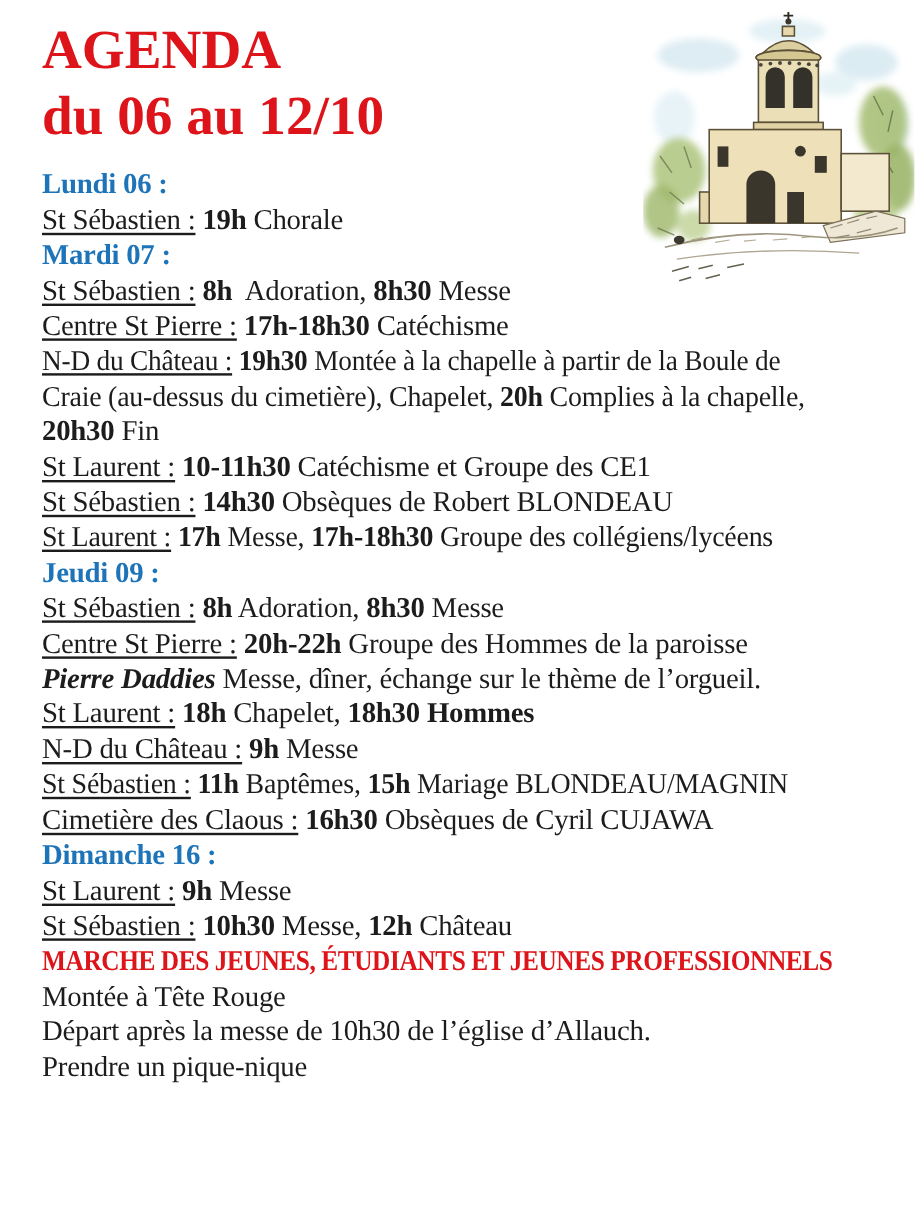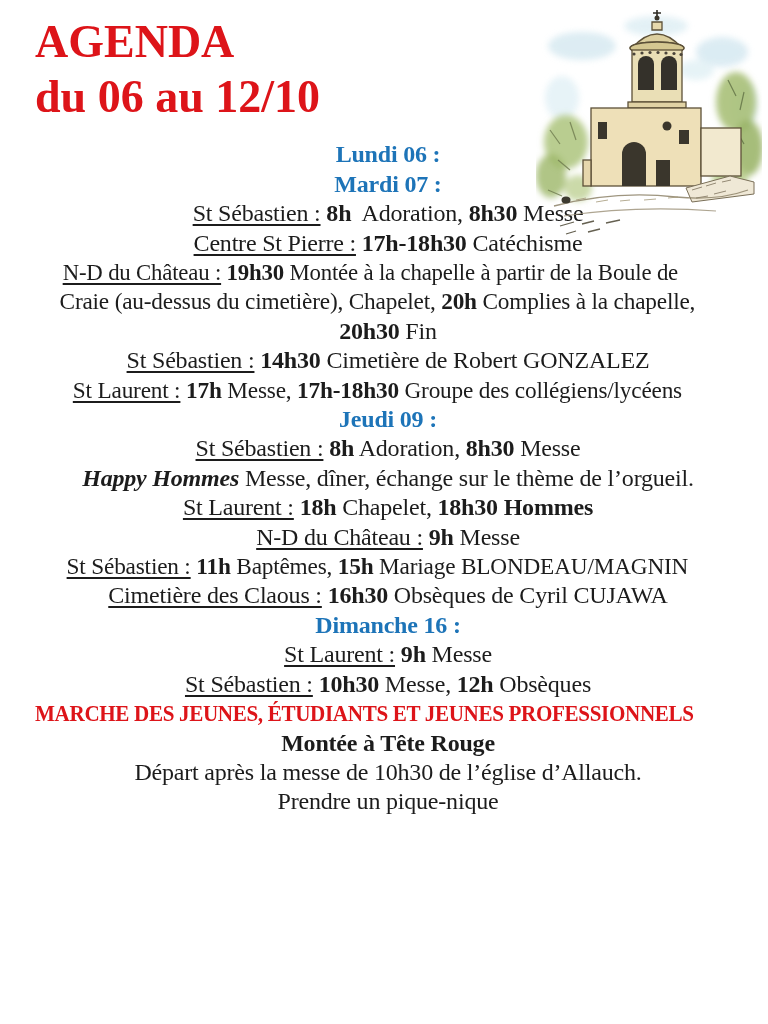--- a/index.html
+++ b/index.html
@@ -26,41 +26,40 @@
   }
   .title span{display:block;}
   .art{
     position:absolute;
     top:10px;left:536px;
     width:226px;height:230px;
   }
   .agenda{
     margin:16px 0 0 35px;
     width:706px;
-    text-align:center;
   }
   .line{
     margin:0;
     font-size:24px;
     line-height:29.4px;
     letter-spacing:-0.2px;
     white-space:nowrap;
     transform-origin:left center;
   }
   .seg-t{color:var(--ink);}
   .seg-day{color:var(--blue);font-weight:700;}
   .seg-loc{
     text-decoration:underline;
     text-decoration-thickness:1.6px;
     text-underline-offset:3px;
   }
   .seg-b{font-weight:700;}
   .seg-bi{font-weight:700;font-style:italic;}
   .seg-red{color:var(--red);font-weight:700;letter-spacing:-0.4px;}
-  .seg-bb{font-weight:700;}
+  .seg-bb{font-weight:400;}
 </style>
 </head>
 <body>
 
 <div class="page">
 
   <h1 class="title">
     <span>AGENDA</span>
     <span>du 06 au 12/10</span>
   </h1>
@@ -135,37 +134,40 @@
       <path d="M18 196 q62 -16 122 -9 q42 4 72 -7" stroke="#8d8268" stroke-width="1.3" fill="none" opacity="0.85"></path>
       <path d="M28 206 q72 -11 152 -5" stroke="#9a8f75" stroke-width="1.1" fill="none" opacity="0.8"></path>
       <path d="M40 190 l10 -2 M60 192 l12 -2 M84 191 l10 -1 M108 190 l12 -1 M132 188 l10 -1" stroke="#a39878" stroke-width="1" opacity="0.8"></path>
       <ellipse cx="30" cy="190" rx="4.5" ry="3.5" fill="#3c3a30"></ellipse>
       <path d="M24 216 l14 -4 M46 214 l12 -3 M70 213 l14 -3 M30 224 l10 -3 M52 222 l12 -3" stroke="#55503f" stroke-width="1.3" opacity="0.9"></path>
     </svg>
   </div>
 
   <div class="agenda" id="agenda">
       <p class="line"><span class="seg-day">Lundi 06 :</span></p>
+      <p class="line"><span class="seg-loc">St Sébastien :</span><span class="seg-t"> </span><span class="seg-b">19h</span><span class="seg-t"> Chorale</span></p>
       <p class="line"><span class="seg-day">Mardi 07 :</span></p>
       <p class="line"><span class="seg-loc">St Sébastien :</span><span class="seg-t"> </span><span class="seg-b">8h</span><span class="seg-t">&nbsp; Adoration, </span><span class="seg-b">8h30</span><span class="seg-t"> Messe</span></p>
       <p class="line"><span class="seg-loc">Centre St Pierre :</span><span class="seg-t"> </span><span class="seg-b">17h-18h30</span><span class="seg-t"> Catéchisme</span></p>
       <p class="line" style="transform: scaleX(0.95);"><span class="seg-loc">N-D du Château :</span><span class="seg-t"> </span><span class="seg-b">19h30</span><span class="seg-t"> Montée à la chapelle à partir de la Boule de</span></p>
       <p class="line" style="transform: scaleX(0.97);"><span class="seg-t">Craie (au-dessus du cimetière), Chapelet, </span><span class="seg-b">20h</span><span class="seg-t"> Complies à la chapelle,</span></p>
       <p class="line"><span class="seg-b">20h30</span><span class="seg-t"> Fin</span></p>
-      <p class="line"><span class="seg-loc">St Sébastien :</span><span class="seg-t"> </span><span class="seg-b">14h30</span><span class="seg-t"> Cimetière de Robert GONZALEZ</span></p>
+      <p class="line"><span class="seg-loc">St Laurent :</span><span class="seg-t"> </span><span class="seg-b">10-11h30</span><span class="seg-t"> Catéchisme et Groupe des CE1</span></p>
+      <p class="line"><span class="seg-loc">St Sébastien :</span><span class="seg-t"> </span><span class="seg-b">14h30</span><span class="seg-t"> Obsèques de Robert BLONDEAU</span></p>
       <p class="line" style="transform: scaleX(0.97);"><span class="seg-loc">St Laurent :</span><span class="seg-t"> </span><span class="seg-b">17h</span><span class="seg-t"> Messe, </span><span class="seg-b">17h-18h30</span><span class="seg-t"> Groupe des collégiens/lycéens</span></p>
       <p class="line"><span class="seg-day">Jeudi 09 :</span></p>
       <p class="line"><span class="seg-loc">St Sébastien :</span><span class="seg-t"> </span><span class="seg-b">8h</span><span class="seg-t"> Adoration, </span><span class="seg-b">8h30</span><span class="seg-t"> Messe</span></p>
-      <p class="line"><span class="seg-bi">Happy Hommes</span><span class="seg-t"> Messe, dîner, échange sur le thème de l’orgueil.</span></p>
+      <p class="line"><span class="seg-loc">Centre St Pierre :</span><span class="seg-t"> </span><span class="seg-b">20h-22h</span><span class="seg-t"> Groupe des Hommes de la paroisse</span></p>
+      <p class="line"><span class="seg-bi">Pierre Daddies</span><span class="seg-t"> Messe, dîner, échange sur le thème de l’orgueil.</span></p>
       <p class="line"><span class="seg-loc">St Laurent :</span><span class="seg-t"> </span><span class="seg-b">18h</span><span class="seg-t"> Chapelet, </span><span class="seg-b">18h30 Hommes</span></p>
       <p class="line"><span class="seg-loc">N-D du Château :</span><span class="seg-t"> </span><span class="seg-b">9h</span><span class="seg-t"> Messe</span></p>
       <p class="line" style="transform: scaleX(0.97);"><span class="seg-loc">St Sébastien :</span><span class="seg-t"> </span><span class="seg-b">11h</span><span class="seg-t"> Baptêmes, </span><span class="seg-b">15h</span><span class="seg-t"> Mariage BLONDEAU/MAGNIN</span></p>
       <p class="line"><span class="seg-loc">Cimetière des Claous :</span><span class="seg-t"> </span><span class="seg-b">16h30</span><span class="seg-t"> Obsèques de Cyril CUJAWA</span></p>
       <p class="line"><span class="seg-day">Dimanche 16 :</span></p>
       <p class="line"><span class="seg-loc">St Laurent :</span><span class="seg-t"> </span><span class="seg-b">9h</span><span class="seg-t"> Messe</span></p>
-      <p class="line"><span class="seg-loc">St Sébastien :</span><span class="seg-t"> </span><span class="seg-b">10h30</span><span class="seg-t"> Messe, </span><span class="seg-b">12h</span><span class="seg-t"> Obsèques</span></p>
+      <p class="line"><span class="seg-loc">St Sébastien :</span><span class="seg-t"> </span><span class="seg-b">10h30</span><span class="seg-t"> Messe, </span><span class="seg-b">12h</span><span class="seg-t"> Château</span></p>
       <p class="line" style="transform: scaleX(0.88);"><span class="seg-red">MARCHE DES JEUNES, ÉTUDIANTS ET JEUNES PROFESSIONNELS</span></p>
       <p class="line"><span class="seg-bb">Montée à Tête Rouge</span></p>
       <p class="line"><span class="seg-t">Départ après la messe de 10h30 de l’église d’Allauch.</span></p>
       <p class="line"><span class="seg-t">Prendre un pique-nique</span></p>
     </div>
 
 </div>
 
 </body></html>

